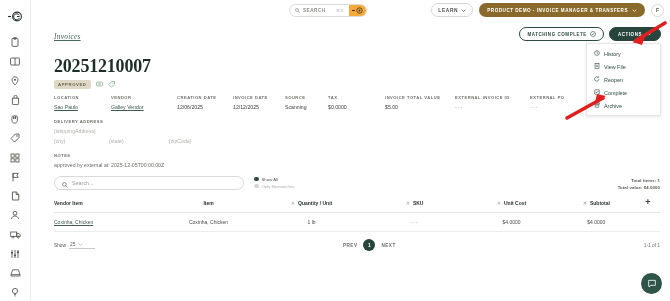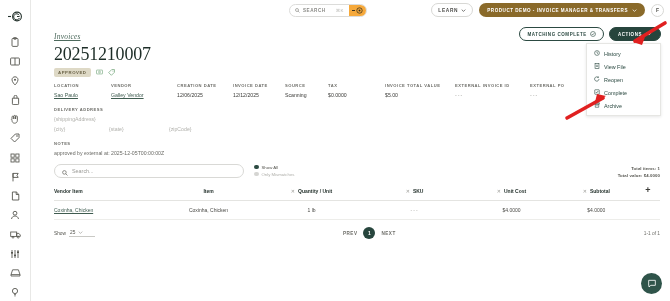--- a/index.html
+++ b/index.html
@@ -123,23 +123,23 @@
 
   .breadcrumb {
     font-family: "Liberation Serif", serif;
     font-size: 7.5px; font-style: italic;
     color: #4d6a5d; text-decoration: underline;
     display: inline-block; cursor: pointer;
     letter-spacing: .2px;
   }
   .inv-title {
     font-family: "Liberation Serif", serif;
-    font-size: 18px; font-weight: 400;
+    font-size: 18px; font-weight: 700;
     color: #1d2d27; letter-spacing: -.2px;
-    margin-top: 1px; line-height: 1.15;
+    margin-top: 13px; line-height: 1.15;
   }
 
   .status-row {
     display: flex; align-items: center; gap: 5px;
     margin-top: 3px;
   }
   .badge-approved {
     background: #ded9c6;
     color: #6b6348;
     font-size: 4.3px; font-weight: 700; letter-spacing: .55px;

